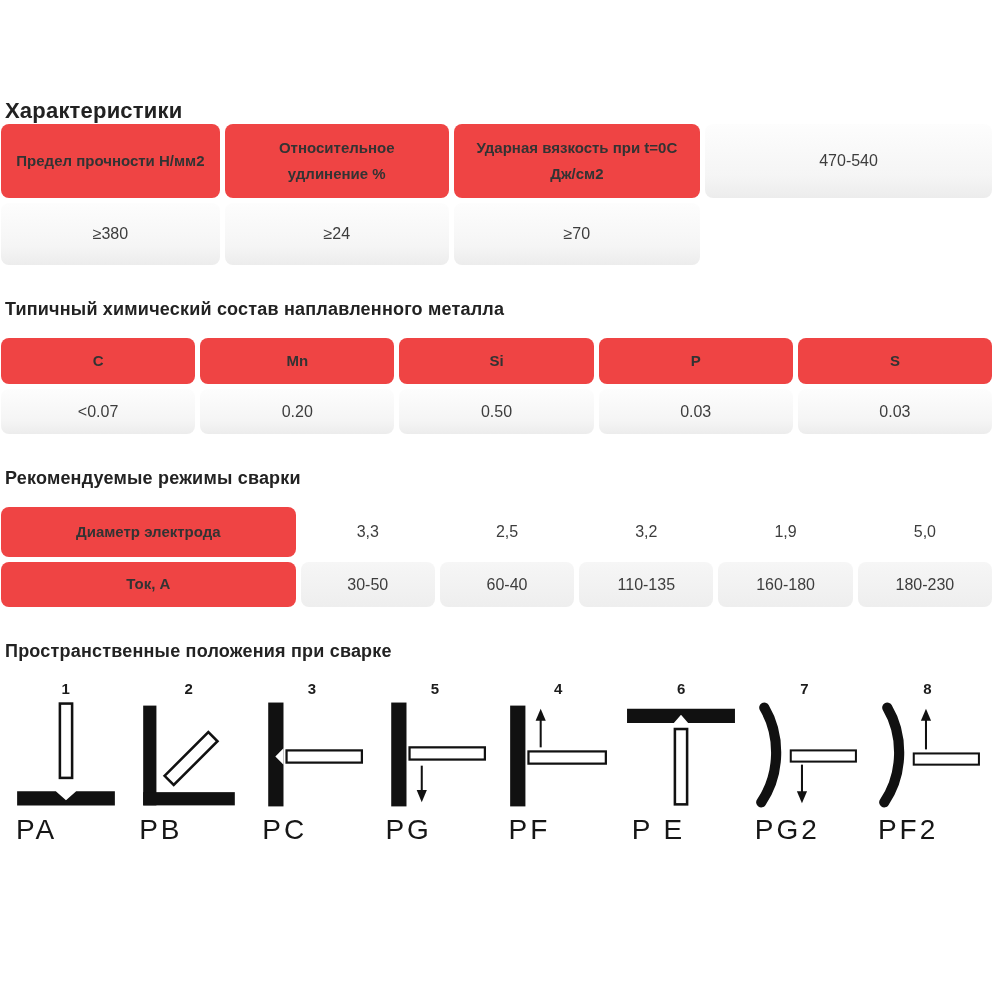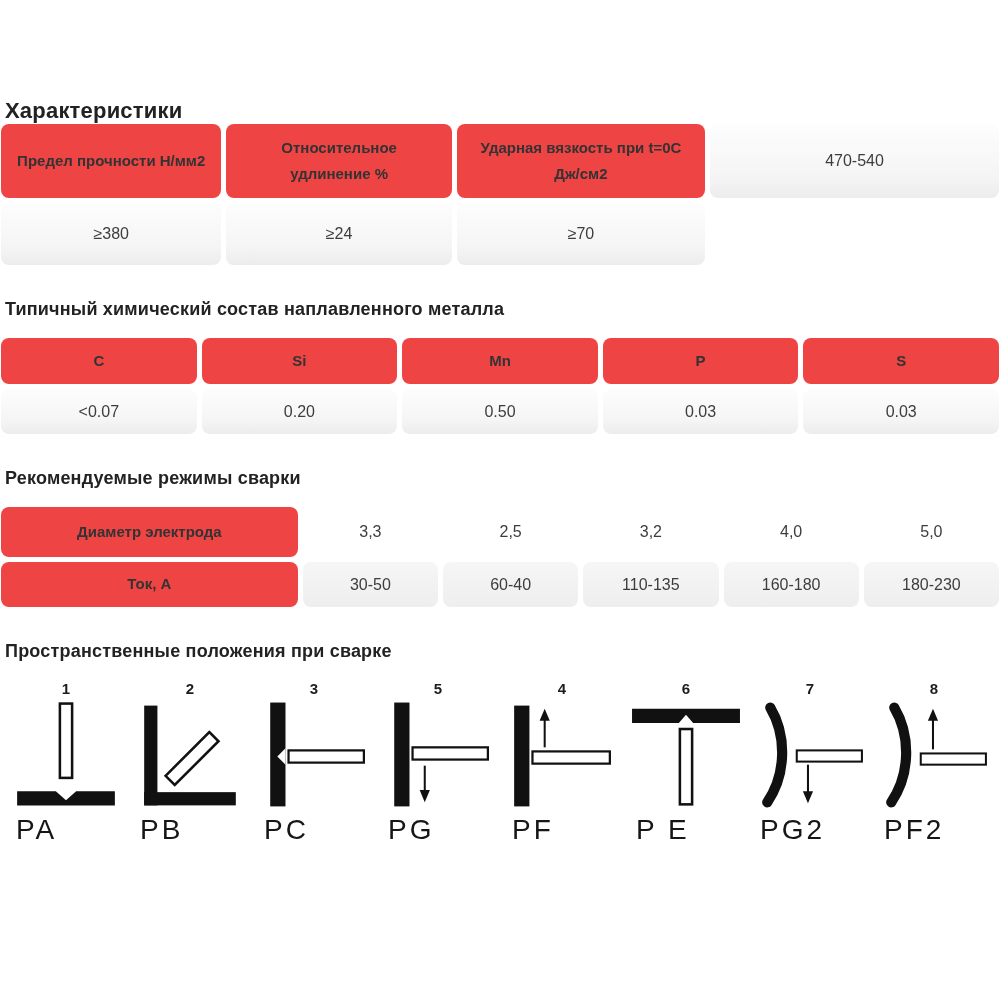--- a/index.html
+++ b/index.html
@@ -1,21 +1,21 @@
 <!DOCTYPE html>
 <html><head>
 <meta charset="utf-8">
 <style>
   html,body{margin:0;padding:0;background:#ffffff;}
   body{
     width:1000px;height:1000px;overflow:hidden;
     font-family:"Liberation Sans","DejaVu Sans",sans-serif;
     color:#2b2b2b;
   }
-  .page{padding:98px 0 0 0;}
+  .page{padding:98px 7px 0 0;}
 
   .page-title{
     margin:0 0 0 5px;
     font-size:22px;font-weight:700;color:#222;
     letter-spacing:.2px;
   }
   .section-heading{
     margin:34px 0 18px 5px;
     font-size:18px;font-weight:700;color:#222;
     letter-spacing:.2px;
@@ -81,38 +81,38 @@
     <div class="cell cell-head h-mech">Ударная вязкость при t=0C Дж/см2</div>
     <div class="cell cell-data d-mech">470-540</div>
     <div class="cell cell-data d-mech">≥380</div>
     <div class="cell cell-data d-mech">≥24</div>
     <div class="cell cell-data d-mech">≥70</div>
   </div>
 
   <h2 class="section-heading">Типичный химический состав наплавленного металла</h2>
   <div class="tbl tbl-chem">
     <div class="cell cell-head h-chem">C</div>
+    <div class="cell cell-head h-chem">Mn</div>
     <div class="cell cell-head h-chem">Si</div>
-    <div class="cell cell-head h-chem">Mn</div>
     <div class="cell cell-head h-chem">P</div>
     <div class="cell cell-head h-chem">S</div>
     <div class="cell cell-data d-chem">&lt;0.07</div>
     <div class="cell cell-data d-chem">0.20</div>
     <div class="cell cell-data d-chem">0.50</div>
     <div class="cell cell-data d-chem">0.03</div>
     <div class="cell cell-data d-chem">0.03</div>
   </div>
 
   <h2 class="section-heading">Рекомендуемые режимы сварки</h2>
   <div class="tbl tbl-modes">
     <div class="cell cell-head h-modes">Диаметр электрода</div>
     <div class="cell cell-plain h-modes">3,3</div>
     <div class="cell cell-plain h-modes">2,5</div>
     <div class="cell cell-plain h-modes">3,2</div>
-    <div class="cell cell-plain h-modes">4,0</div>
+    <div class="cell cell-plain h-modes">1,9</div>
     <div class="cell cell-plain h-modes">5,0</div>
     <div class="cell cell-head d-modes">Ток, А</div>
     <div class="cell cell-data d-modes">30-50</div>
     <div class="cell cell-data d-modes">60-40</div>
     <div class="cell cell-data d-modes">110-135</div>
     <div class="cell cell-data d-modes">160-180</div>
     <div class="cell cell-data d-modes">180-230</div>
   </div>
 
   <h2 class="section-heading">Пространственные положения при сварке</h2>

